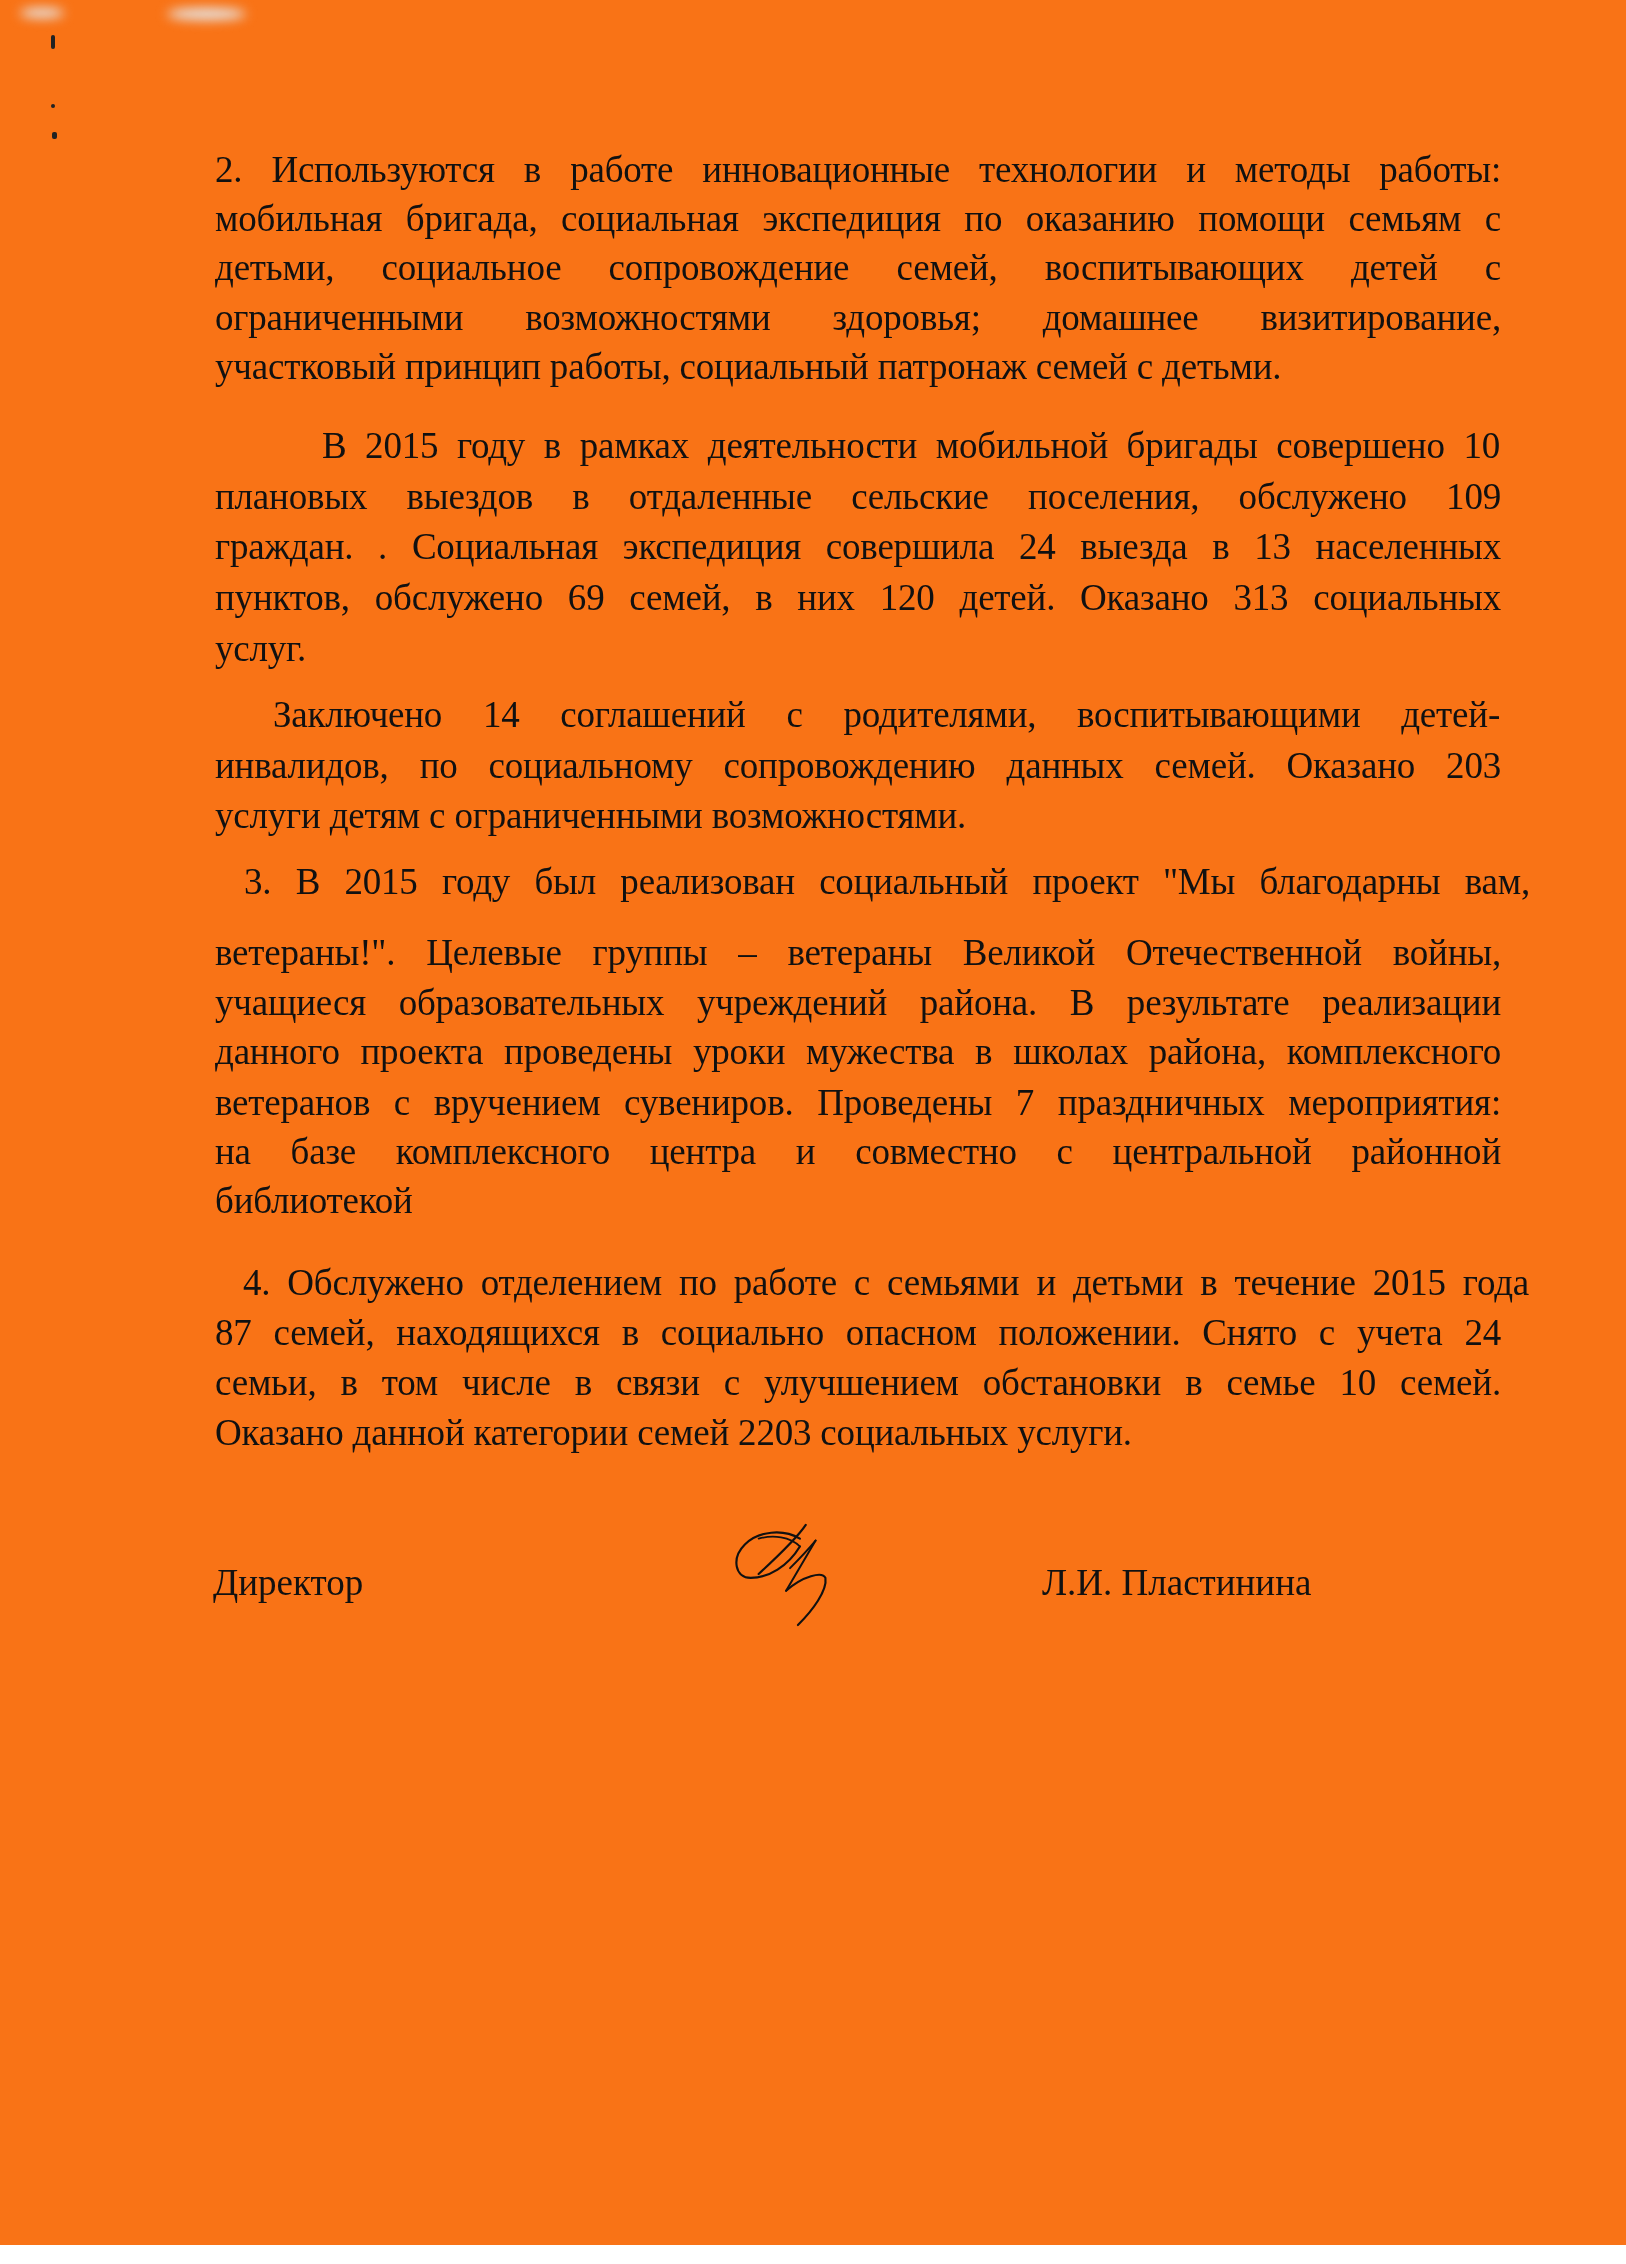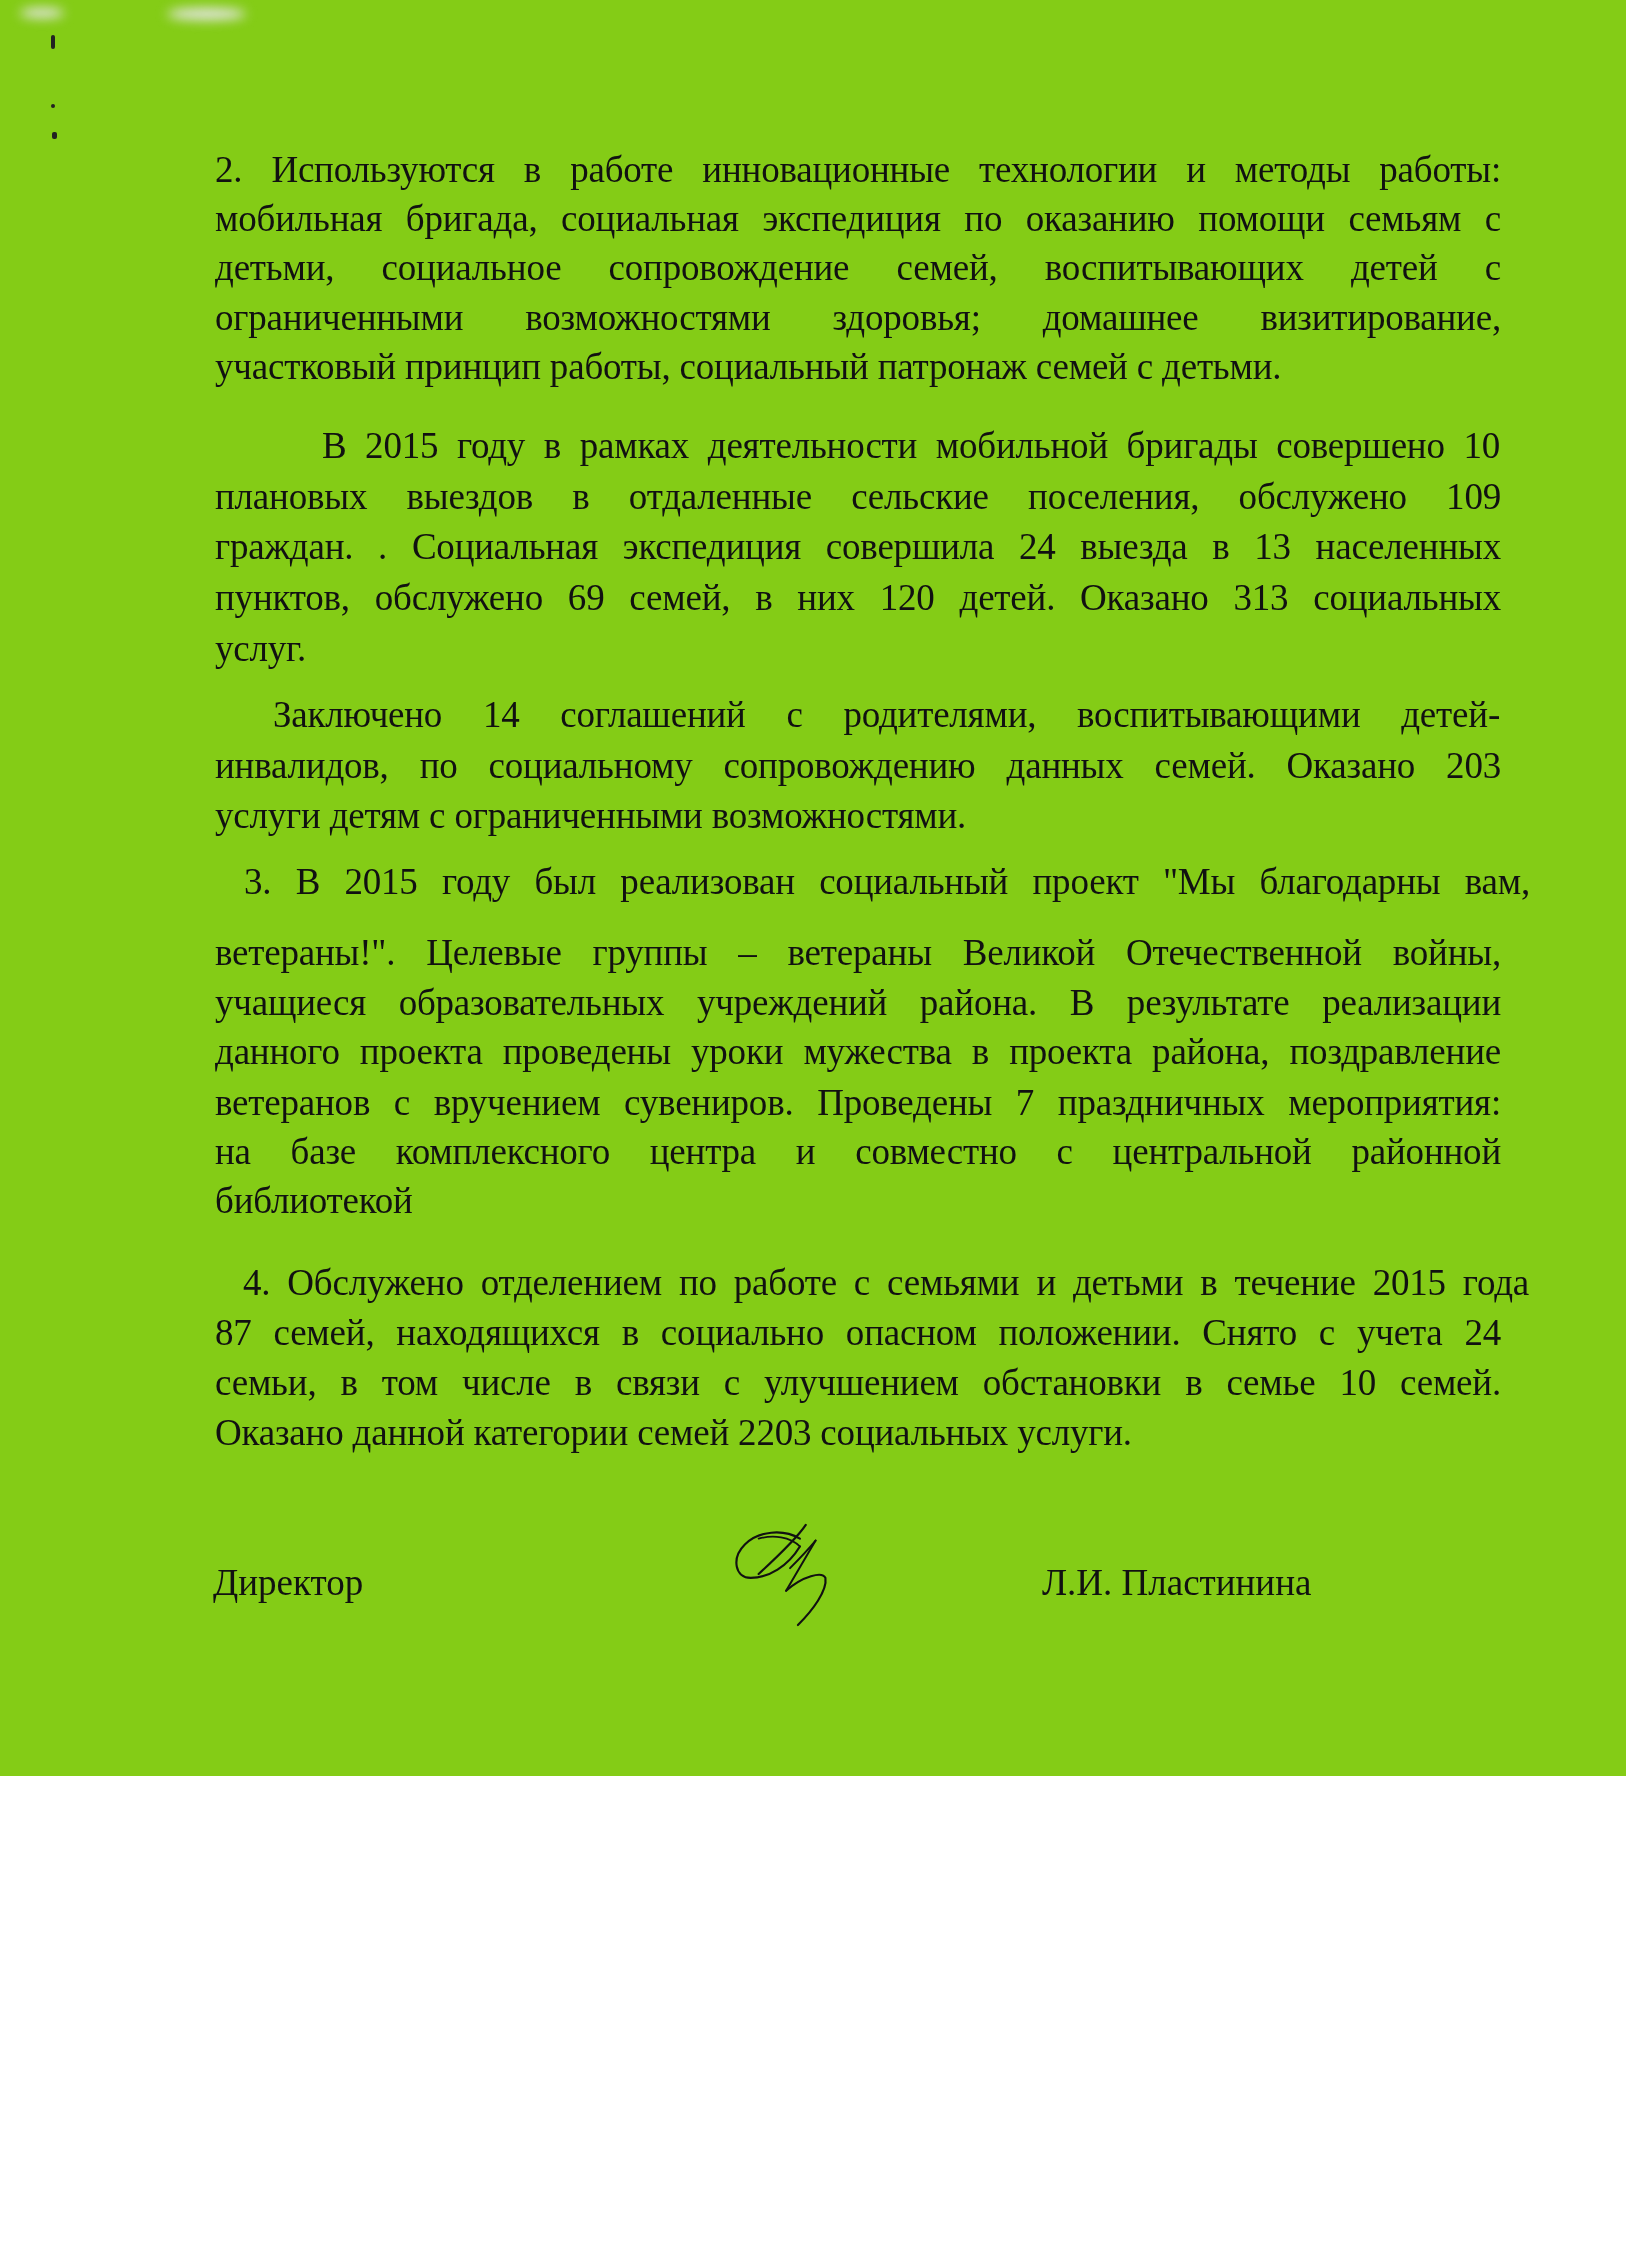--- a/index.html
+++ b/index.html
@@ -1,17 +1,17 @@
 <!DOCTYPE html>
 <html><head>
 <meta charset="utf-8">
 <style>
   html, body { margin: 0; padding: 0; background: #ffffff; }
   body { width: 1626px; height: 2265px; position: relative; overflow: hidden; }
-  .page { position: absolute; left: 0; top: 0; width: 1626px; height: 1776px; background: #84cc16; }
+  .page { position: absolute; left: 0; top: 0; width: 1626px; height: 2245px; background: #f97316; }
   .scan-smudge { position: absolute; border-radius: 50%; filter: blur(5.9px); background: #e6e6e6; }
   .mark { position: absolute; background: #222; border-radius: 2px; }
   .line {
     position: absolute;
     left: 215px;
     width: 1286px;
     font-family: "Liberation Serif", "DejaVu Serif", serif;
     font-size: 37px;
     line-height: 43px;
     height: 43px;
@@ -65,21 +65,21 @@
   <div>
     <div class="line j" style="top:693px; left:273px; width:1227px;">Заключено 14 соглашений с родителями, воспитывающими детей-</div>
     <div class="line j" style="top:744px;">инвалидов, по социальному сопровождению данных семей. Оказано 203</div>
     <div class="line" style="top:794px;">услуги детям с ограниченными возможностями.</div>
   </div>
 
   <div>
     <div class="line j" style="top:860px;margin-left:29px;">3. В 2015 году был реализован социальный проект  "Мы благодарны вам,</div>
     <div class="line j" style="top:931px;">ветераны!". Целевые группы – ветераны Великой Отечественной войны,</div>
     <div class="line j" style="top:981px;">учащиеся  образовательных учреждений района. В результате реализации</div>
-    <div class="line j" style="top:1030px;">данного проекта  проведены уроки мужества в проекта района, поздравление</div>
+    <div class="line j" style="top:1030px;">данного проекта  проведены уроки мужества в школах района, комплексного</div>
     <div class="line j" style="top:1081px;">ветеранов с вручением сувениров. Проведены 7 праздничных мероприятия:</div>
     <div class="line j" style="top:1130px;">на базе комплексного центра и совместно с центральной районной</div>
     <div class="line" style="top:1179px;">библиотекой</div>
   </div>
 
   <div>
     <div class="line j" style="top:1261px;margin-left:28px;">4. Обслужено отделением по работе с семьями и детьми в течение 2015 года</div>
     <div class="line j" style="top:1311px;">87 семей, находящихся в социально опасном положении. Снято с учета 24</div>
     <div class="line j" style="top:1361px;">семьи, в том числе в связи с улучшением обстановки в семье 10 семей.</div>
     <div class="line" style="top:1411px;">Оказано данной категории семей 2203 социальных услуги.</div>

